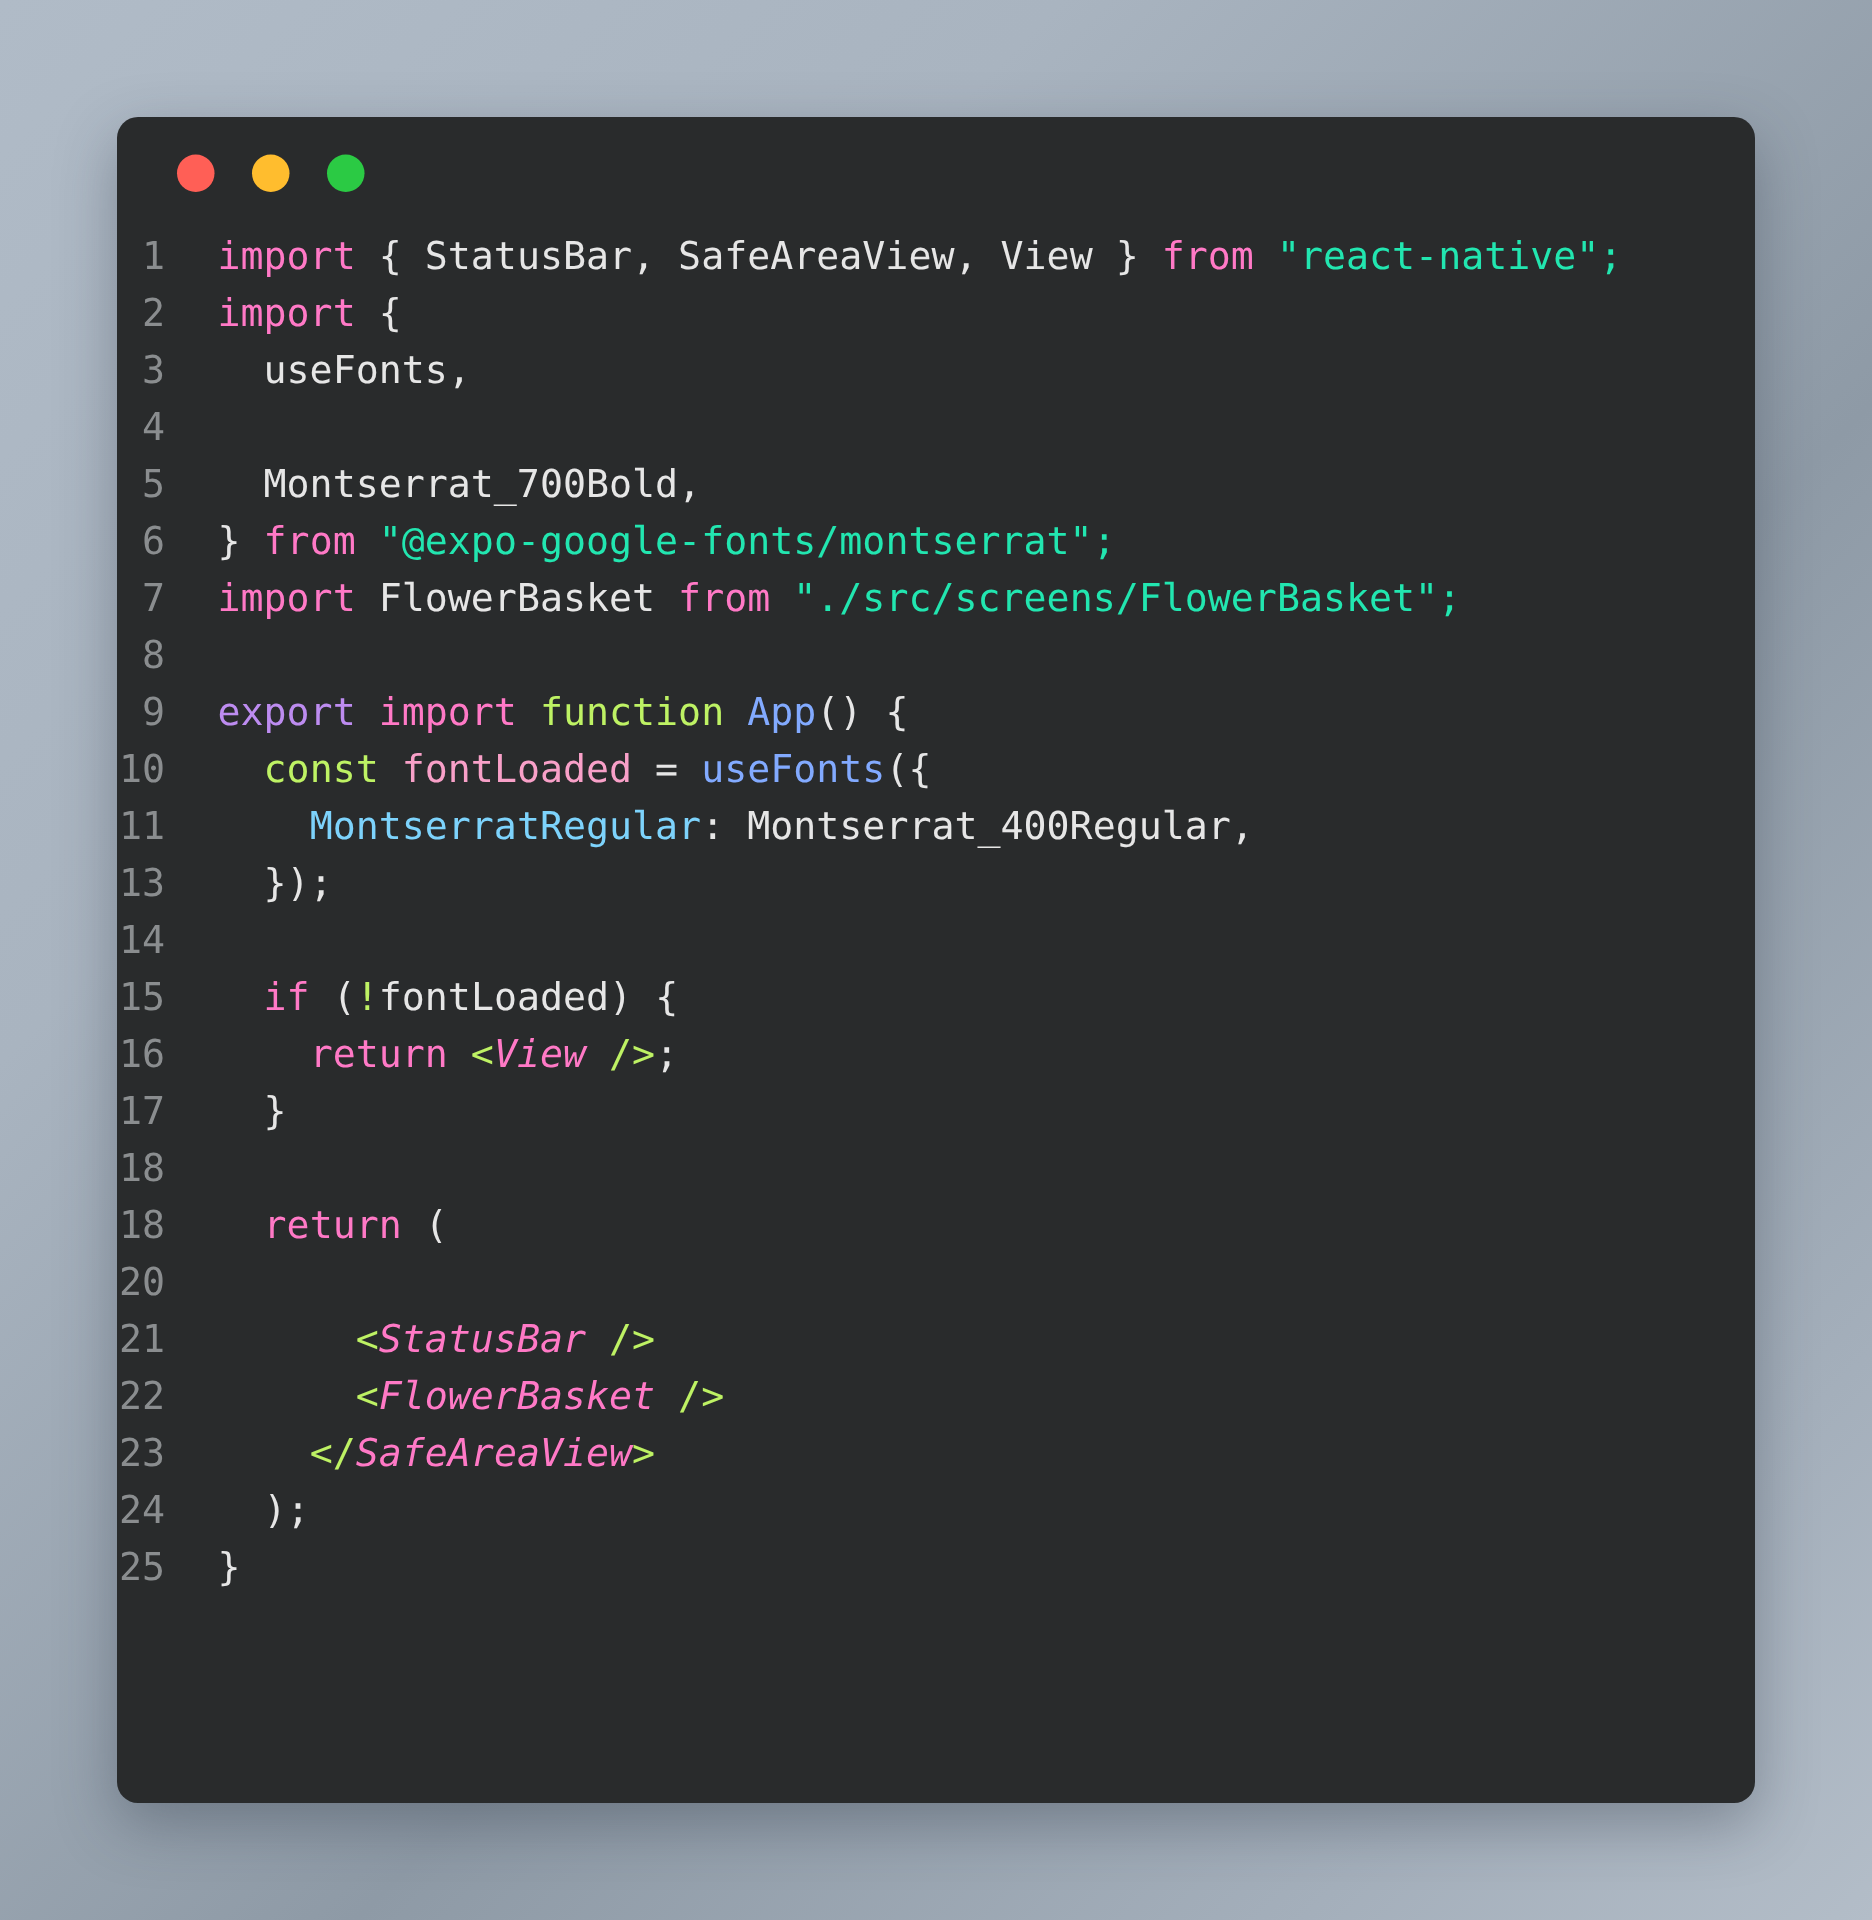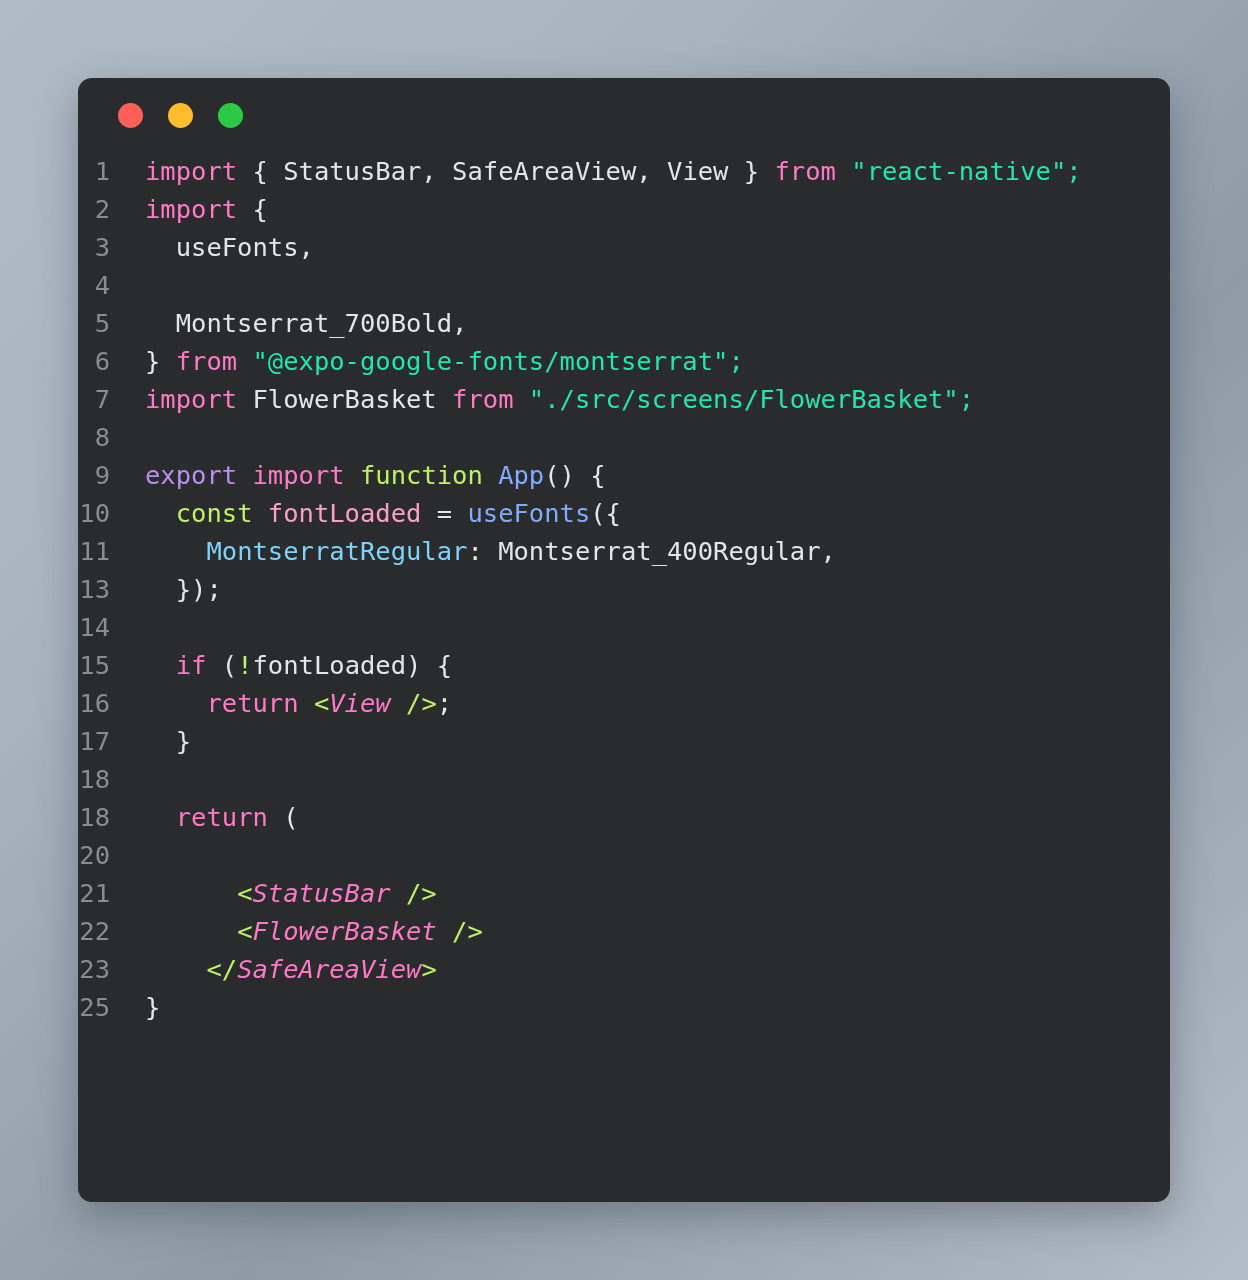--- a/index.html
+++ b/index.html
@@ -214,20 +214,24 @@
       <div class="code-line">
         <span class="ln">22</span>
         <span class="code-text"><span class="t-punct">      </span><span class="t-orange">&lt;</span><span class="t-tag">FlowerBasket</span><span class="t-orange"> /&gt;</span></span>
       </div>
 
       <div class="code-line">
         <span class="ln">23</span>
         <span class="code-text"><span class="t-punct">    </span><span class="t-orange">&lt;/</span><span class="t-tag">SafeAreaView</span><span class="t-orange">&gt;</span></span>
       </div>
 
+      <div class="code-line">
+        <span class="ln">24</span>
+        <span class="code-text"><span class="t-punct">  );</span></span>
+      </div>
 
       <div class="code-line">
         <span class="ln">25</span>
         <span class="code-text"><span class="t-punct">}</span></span>
       </div>
 
 
     </div>
   </div>
 </div>

